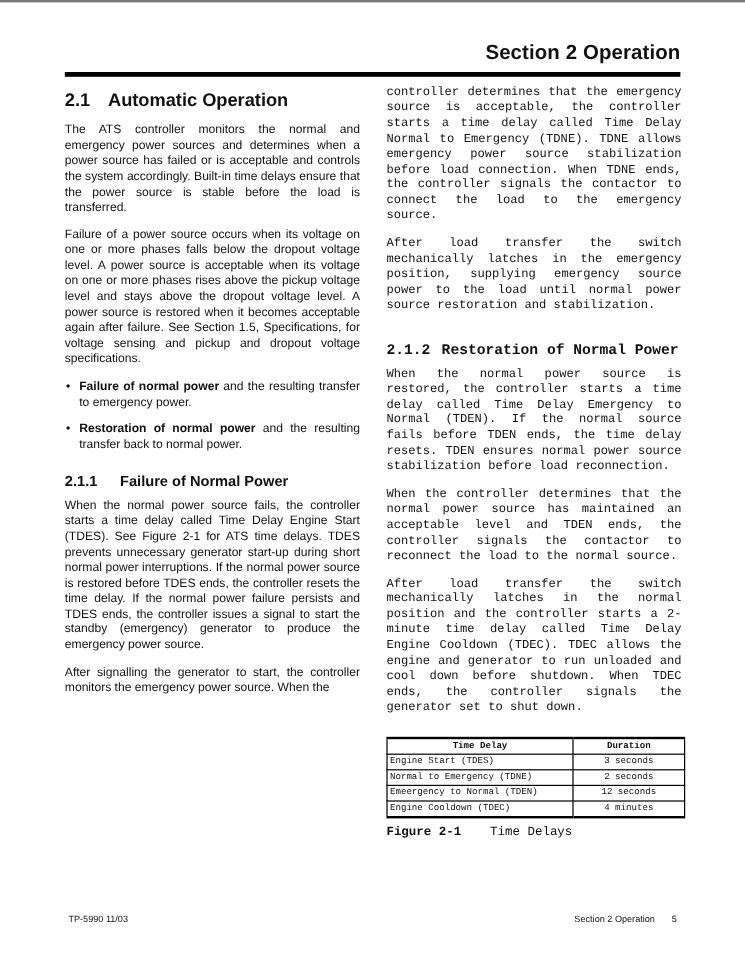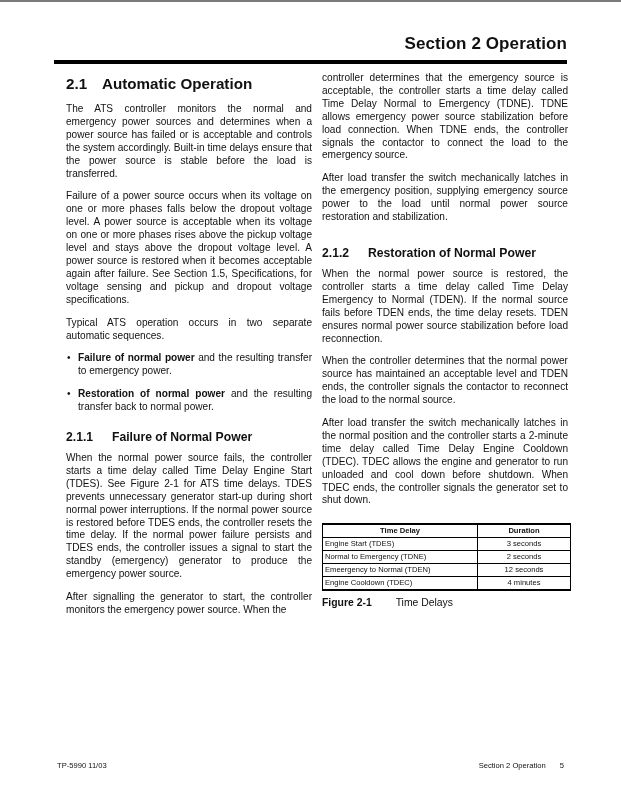--- a/index.html
+++ b/index.html
@@ -7,22 +7,22 @@
     width: 621px; height: 808px; background: #ffffff; position: relative; overflow: hidden;
     font-family: "Liberation Sans", sans-serif; color: #111;
   }
   .top-rule { position: absolute; left: 0; top: 0; width: 621px; height: 2px; background: #7a7a7a; }
   .section-header {
     position: absolute; right: 54px; top: 34px;
     font-size: 17px; font-weight: bold; letter-spacing: 0.1px; color: #111;
   }
   .header-rule { position: absolute; left: 54px; top: 60px; width: 513px; height: 4px; background: #000; }
   .col { position: absolute; top: 72px; width: 246px; font-size: 10.1px; line-height: 12.9px; }
-  .col-left { left: 66px; }
-  .col-right { left: 322px; }
+  .col-left { left: 54px; }
+  .col-right { left: 322px; font-family: Liberation Mono, monospace; }
   p { margin: 0 0 10px 0; text-align: justify; }
   h1.h-main { font-size: 15.2px; font-weight: bold; margin: 3px 0 10px 0; line-height: 18px; }
   h2.h-sub { font-size: 12.2px; font-weight: bold; margin: 16px 0 7px 0; line-height: 15px; }
   .hnum { display: inline-block; width: 36px; }
   .hnum2 { display: inline-block; width: 46px; }
   ul { list-style: none; margin: 0 0 12px 0; padding: 0; }
   li { position: relative; padding-left: 12px; margin-bottom: 10px; text-align: justify; }
   li .bullet { position: absolute; left: 1px; top: 0; }
   li b { font-weight: bold; }
   table.delays { border-collapse: collapse; width: 249px; font-size: 7.6px; margin-top: 16px; }
@@ -44,21 +44,20 @@
 
 <div class="section-header">Section 2  Operation</div>
 <div class="header-rule"></div>
 
 <div class="col col-left">
   <h1 class="h-main">
     <span class="hnum">2.1</span><span>Automatic Operation</span>
   </h1>
   <p>The ATS controller monitors the normal and emergency power sources and determines when a power source has failed or is acceptable and controls the system accordingly.  Built-in time delays ensure that the power source is stable before the load is transferred.</p>
   <p>Failure of a power source occurs when its voltage on one or more phases falls below the dropout voltage level.  A power source is acceptable when its voltage on one or more phases rises above the pickup voltage level and stays above the dropout voltage level.  A power source is restored when it becomes acceptable again after failure.  See Section 1.5, Specifications, for voltage sensing and pickup and dropout voltage specifications.</p>
-  <p>Typical ATS operation occurs in two separate automatic sequences.</p>
   <ul>
     <li>
       <span class="bullet">•</span>
       <b>Failure of normal power</b><span> and the resulting transfer to emergency power.</span>
     </li>
     <li>
       <span class="bullet">•</span>
       <b>Restoration of normal power</b><span> and the resulting transfer back to normal power.</span>
     </li>
   </ul>

